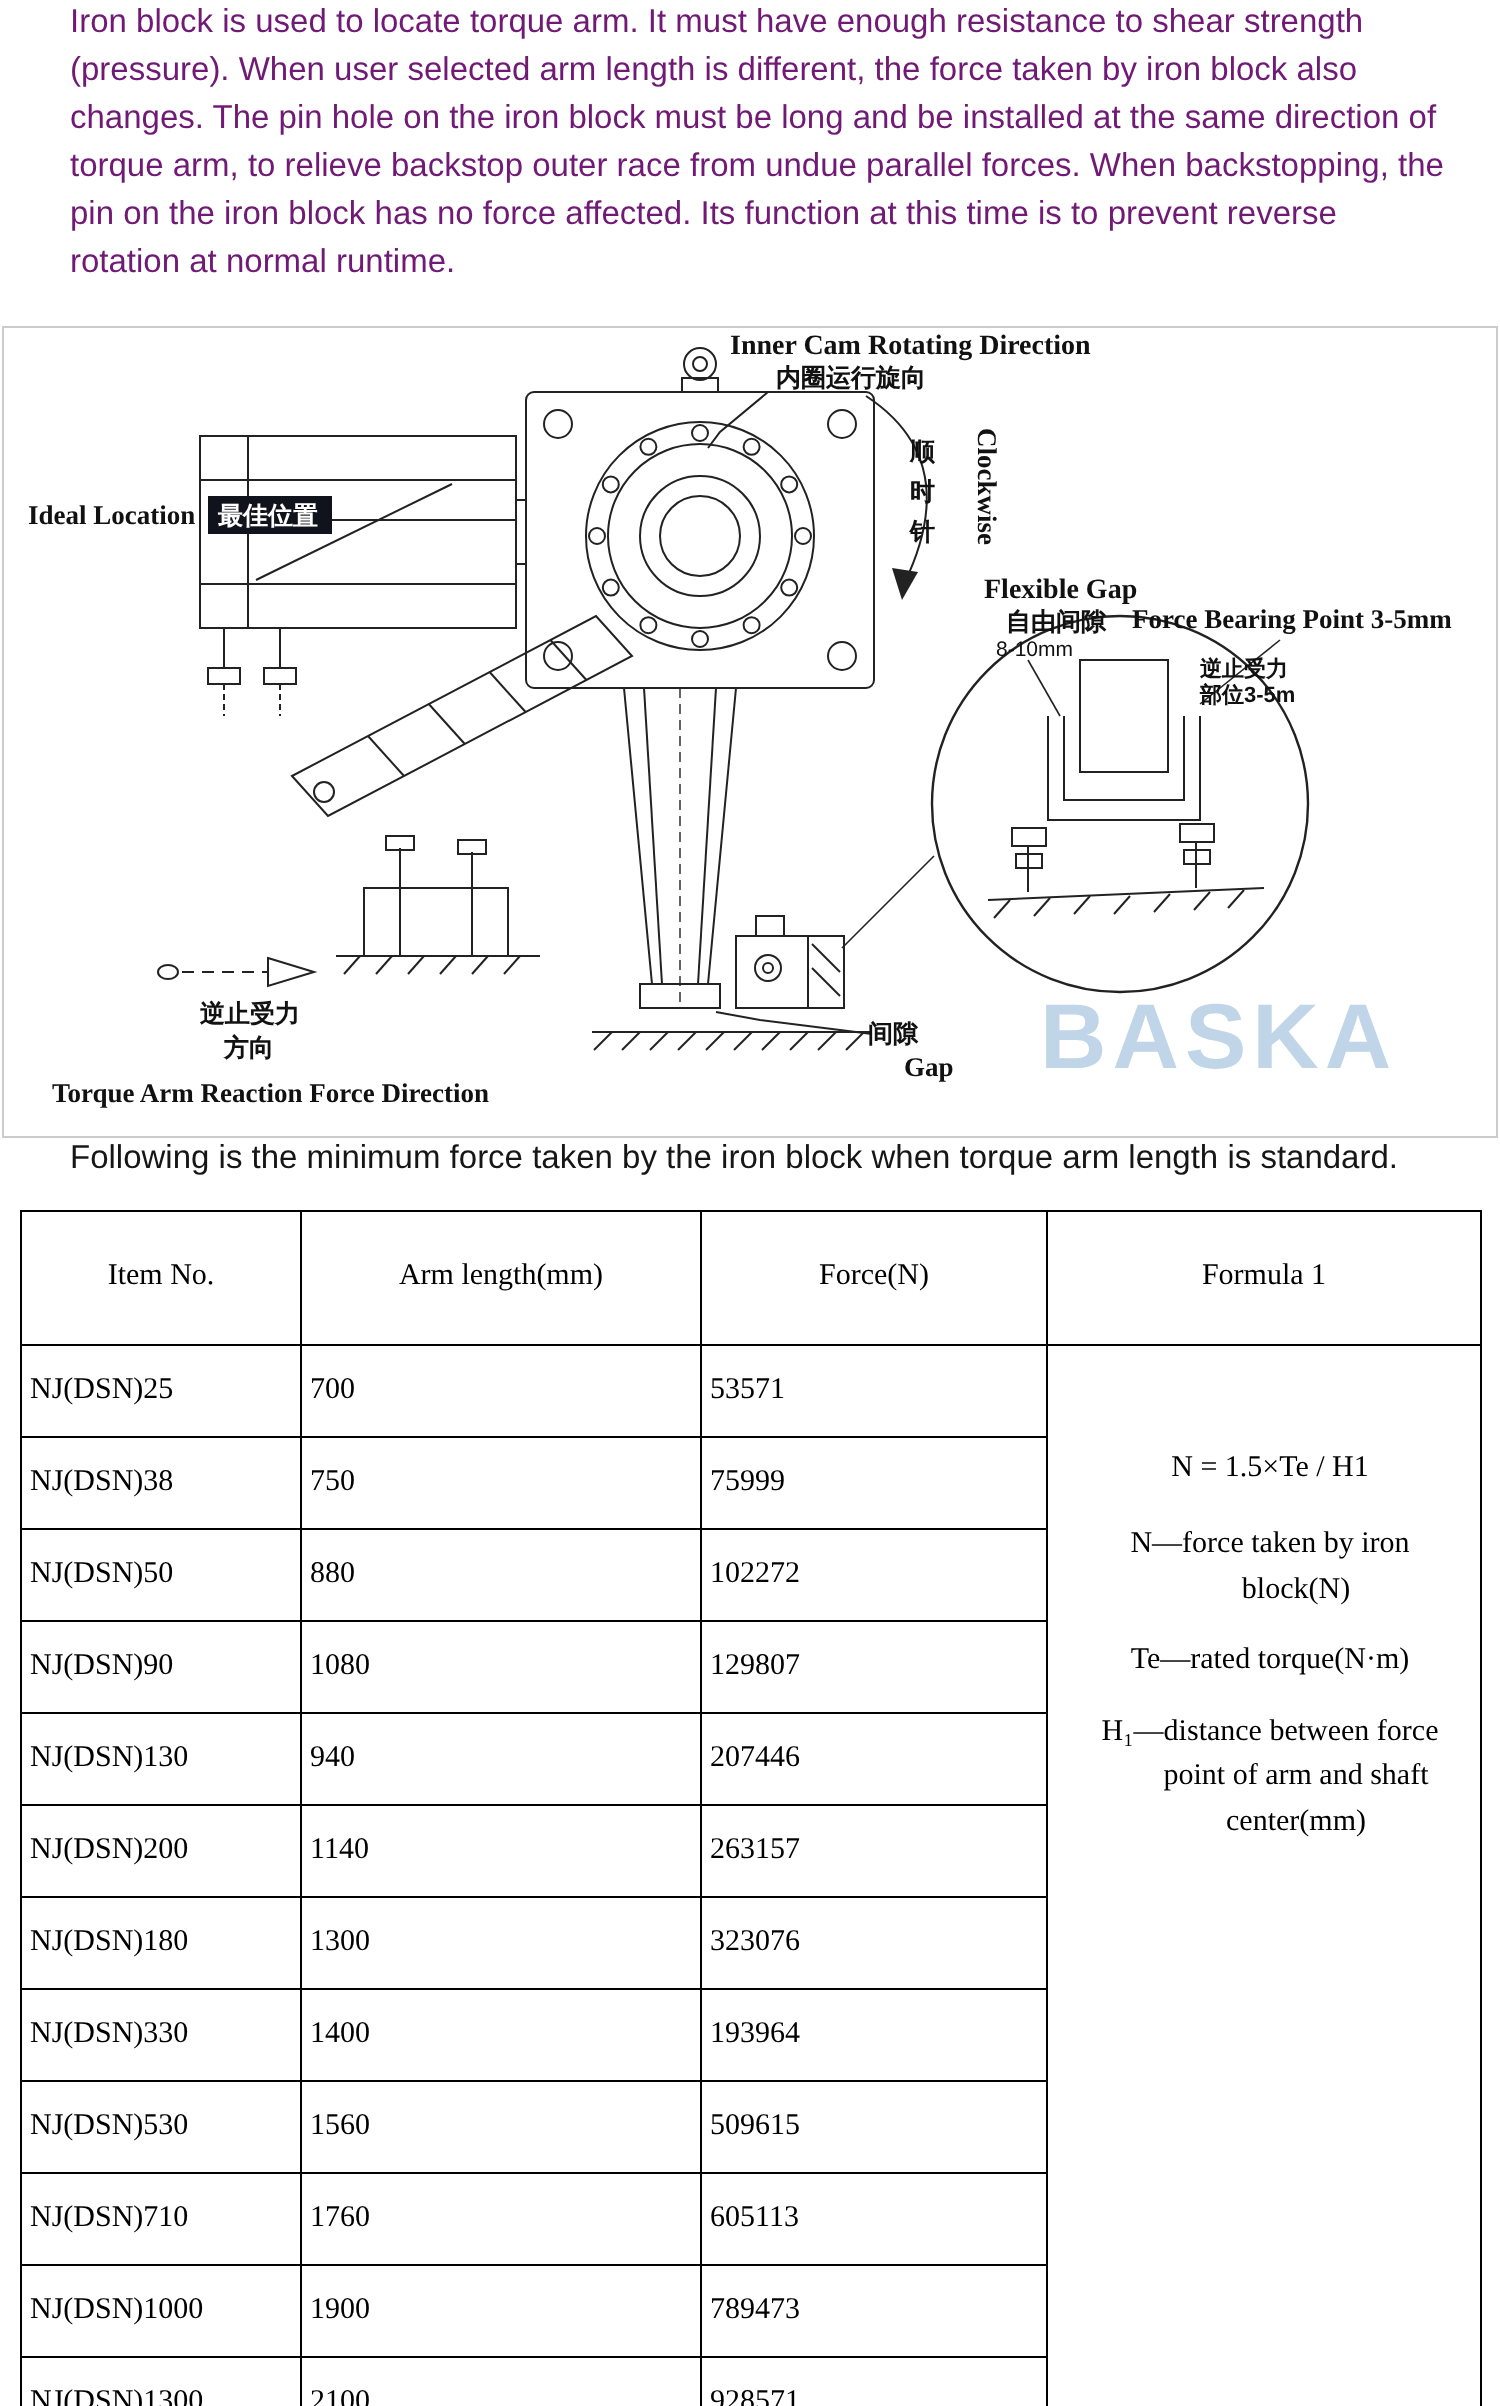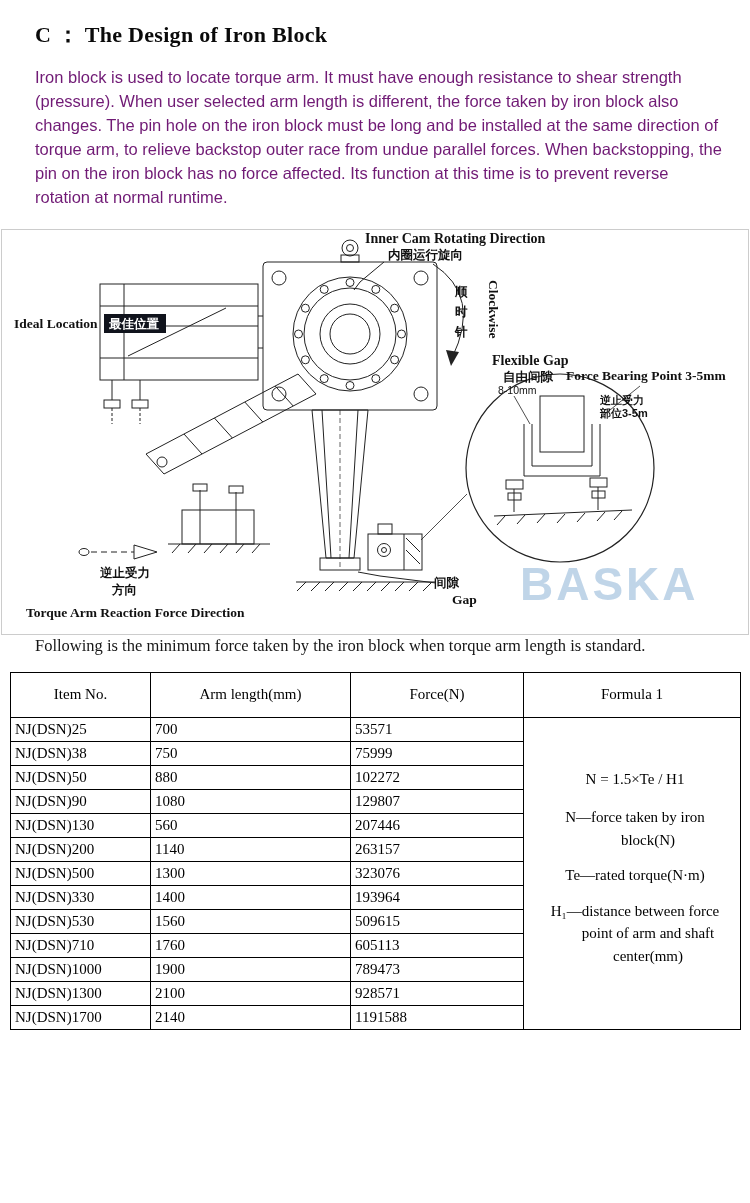--- a/index.html
+++ b/index.html
@@ -9,29 +9,29 @@
   }
   .page{width:750px;height:1203px;position:relative;}
   .heading{
     font-family:"Liberation Serif",serif;font-weight:bold;font-size:22px;
     margin:20px 30px 16px 35px;letter-spacing:.3px;color:#0a0a0a;
   }
   .heading-d{margin:24px 30px 12px 35px;}
   .body-text{
     font-size:16.5px;line-height:1.45;margin:0 28px 14px 35px;color:#701a75;
   }
-  .intro-text{font-size:16.5px;margin:0 28px 6px 35px;color:#161616;font-family:Liberation Serif, serif;}
+  .intro-text{font-size:16.5px;margin:0 28px 6px 35px;color:#161616;}
   .diagram{width:750px;height:408px;margin-top:18px;}
   table.force-table{
     border-collapse:collapse;margin:16px 10px 0 10px;width:730px;
     font-family:"Liberation Serif",serif;font-size:15px;color:#000;
     table-layout:fixed;
   }
   .force-table th,.force-table td{
-    border:1px solid #000;padding:0 4px;height:23px;
+    border:1px solid #000;padding:11px 4px;height:23px;
     overflow:hidden;white-space:nowrap;
   }
   .force-table th{font-weight:normal;height:44px;font-size:15px;}
   .force-table td.formula-cell{
     vertical-align:top;text-align:center;padding:50px 10px 0 16px;
     white-space:normal;line-height:1.5;
   }
   .formula-cell p{margin:0 0 13px 0;padding-left:26px;text-indent:-26px;}
   .formula-cell p.formula-main{padding-left:0;text-indent:0;margin-bottom:16px;}
   .footer-text{margin-top:18px;}
@@ -43,21 +43,20 @@
   .dcn-sm{font-family:"Liberation Sans",sans-serif;font-weight:bold;font-size:11px;fill:#111;}
   .dsmall{font-family:"Liberation Sans",sans-serif;font-size:10.5px;fill:#111;}
   .watermark-text{font-family:"Liberation Sans",sans-serif;font-weight:bold;font-size:46px;
     fill:#b6cee5;opacity:.85;letter-spacing:3px;}
 </style>
 </head>
 <body>
 
 <div class="page">
 
-  <h1 class="heading">C ：  The Design of Iron Block</h1>
 
   <p class="body-text">Iron block is used to locate torque arm. It must have enough resistance to shear strength (pressure). When user selected arm length is different, the force taken by iron block also changes. The pin hole on the iron block must be long and be installed at the same direction of torque arm, to relieve backstop outer race from undue parallel forces. When backstopping, the pin on the iron block has no force affected. Its function at this time is to prevent reverse rotation at normal runtime.</p>
 
   <div class="diagram">
     <svg width="750" height="408" viewBox="0 0 750 408">
       <rect x="1.5" y="1.5" width="747" height="405" fill="#ffffff" stroke="#cccccc"></rect>
 
       <g class="ln">
         <rect x="100" y="56" width="158" height="96"></rect>
         <line x1="100" y1="78" x2="258" y2="78"></line>
@@ -264,30 +263,30 @@
           <td>880</td>
           <td>102272</td>
         </tr>
         <tr>
           <td>NJ(DSN)90</td>
           <td>1080</td>
           <td>129807</td>
         </tr>
         <tr>
           <td>NJ(DSN)130</td>
-          <td>560</td>
+          <td>940</td>
           <td>207446</td>
         </tr>
         <tr>
           <td>NJ(DSN)200</td>
           <td>1140</td>
           <td>263157</td>
         </tr>
         <tr>
-          <td>NJ(DSN)500</td>
+          <td>NJ(DSN)180</td>
           <td>1300</td>
           <td>323076</td>
         </tr>
         <tr>
           <td>NJ(DSN)330</td>
           <td>1400</td>
           <td>193964</td>
         </tr>
         <tr>
           <td>NJ(DSN)530</td>

